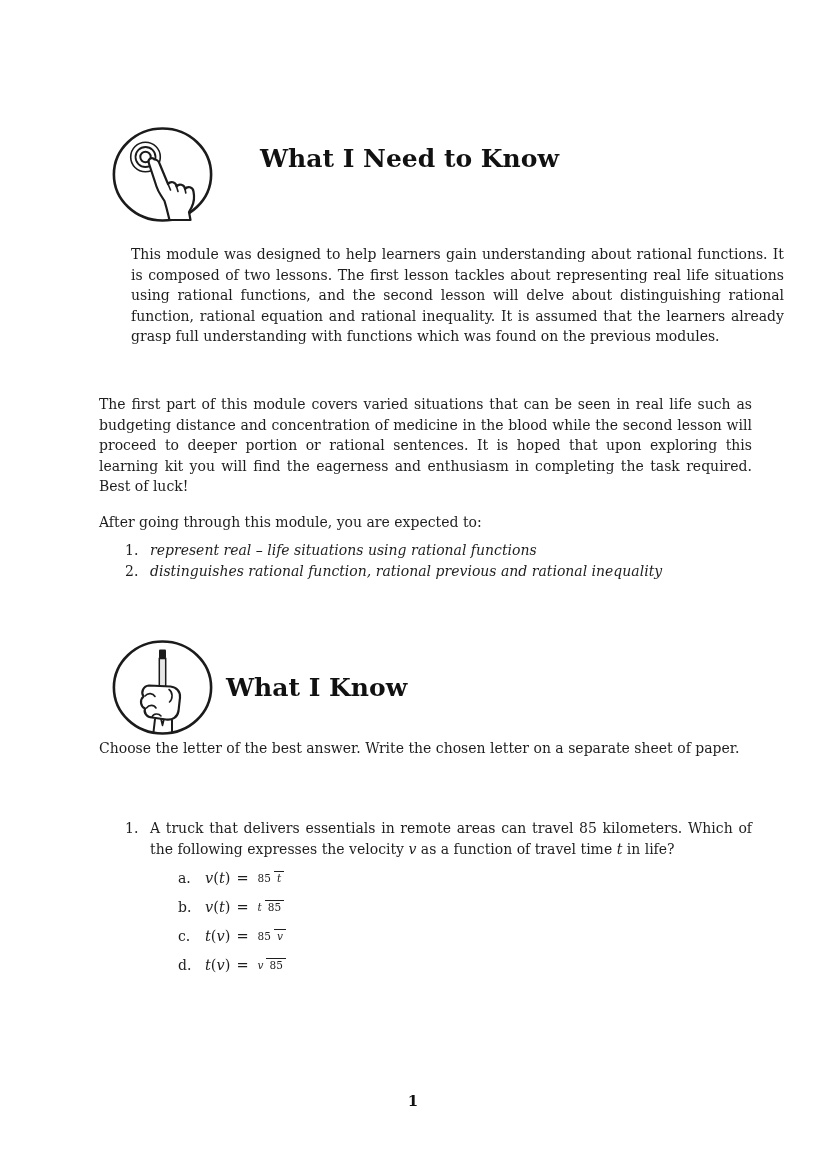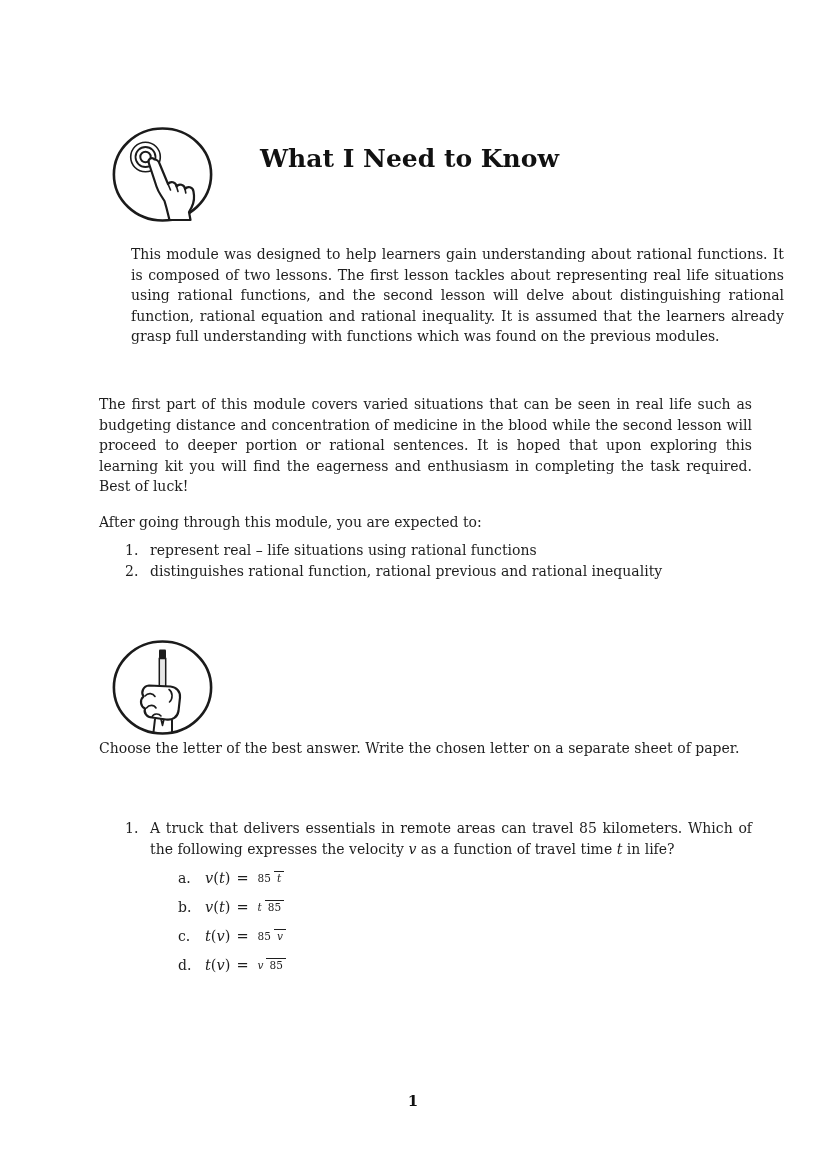--- a/index.html
+++ b/index.html
@@ -21,21 +21,21 @@
   .body {
     position:absolute; left:99px; width:653px; margin:0;
     font-size:14px; line-height:20.5px; text-align:justify;
   }
   .para1 { top:244px;margin-left:32px; }
   .para2 { top:394px; }
   .obj-intro { top:512px; text-align:left; }
   .objectives { position:absolute; left:99px; top:540px; width:653px; font-size:14px; line-height:21px; }
   .obj-row { display:flex; }
   .num { margin-left:26px; width:25px; flex:0 0 25px; }
-  .obj-text { flex:1; }
+  .obj-text { flex:1;font-style:italic; }
   .instructions { top:738px; }
   .question { position:absolute; left:99px; top:818px; width:653px; display:flex; font-size:14px; line-height:20.5px; }
   .qtext { flex:1; text-align:justify; }
   .it { font-style:italic; }
   .choices { position:absolute; left:99px; top:863px; width:653px; }
   .choice-row { display:flex; align-items:center; height:29px; padding-left:79px; font-size:14px; }
   .choice-label { width:27px; flex:0 0 27px; }
   .math { display:inline-flex; align-items:center; font-size:14.5px; }
   .eq { margin:0 6px; }
   .frac { display:inline-flex; flex-direction:row; align-items:center; }
@@ -92,20 +92,21 @@
       <rect x="47" y="9.5" width="7" height="9" rx="1" fill="#1b1b1b"></rect>
       <rect x="47.3" y="18.5" width="6.4" height="54" fill="#e6e6e6" stroke="#1b1b1b" stroke-width="1.5"></rect>
       <path d="M47.3 72.5 L53.7 72.5 L50.5 85.5 Z" fill="#ffffff" stroke="#1b1b1b" stroke-width="1.5" stroke-linejoin="round"></path>
       <path d="M49.3 80.5 L51.7 80.5 L50.5 85.5 Z" fill="#1b1b1b"></path>
       <path d="M37 45.5 C31.5 46 28.5 52 31.5 56.5 C27.5 60 28.5 66.5 33 68.5 C31.5 73 35 77.5 40 77.5 L54 79.5 C60.5 80.5 65.5 77 66.5 71 L68 57.5 C68.5 51.5 64.5 47 58.5 46.5 Z" fill="#ffffff" stroke="#1b1b1b" stroke-width="2.2" stroke-linejoin="round"></path>
       <path d="M33 56 C36 52.5 41 53 43 56.5 M34.5 68 C37 64.5 42 64.5 44 68 M40 77 C41.5 73.5 46.5 73 49 76 M57.5 62 C61 59 61 52 57 49.5" fill="none" stroke="#1b1b1b" stroke-width="1.6" stroke-linecap="round"></path>
       <path d="M43 79 L41.5 92 M60 79.5 L60 92" fill="none" stroke="#1b1b1b" stroke-width="2"></path>
     </svg>
   </div>
 
+  <h1 class="heading h-know">What I Know</h1>
 
   <p class="body instructions">Choose the letter of the best answer. Write the chosen letter on a separate sheet of paper.</p>
 
   <div class="question">
     <span class="num">1.</span>
     <span class="qtext"><span>A truck that delivers essentials in remote areas can travel 85 kilometers. Which of the following expresses the velocity </span><span class="it">v</span><span> as a function of travel time </span><span class="it">t</span><span> in life?</span></span>
   </div>
 
   <div class="choices">
     <div class="choice-row">

